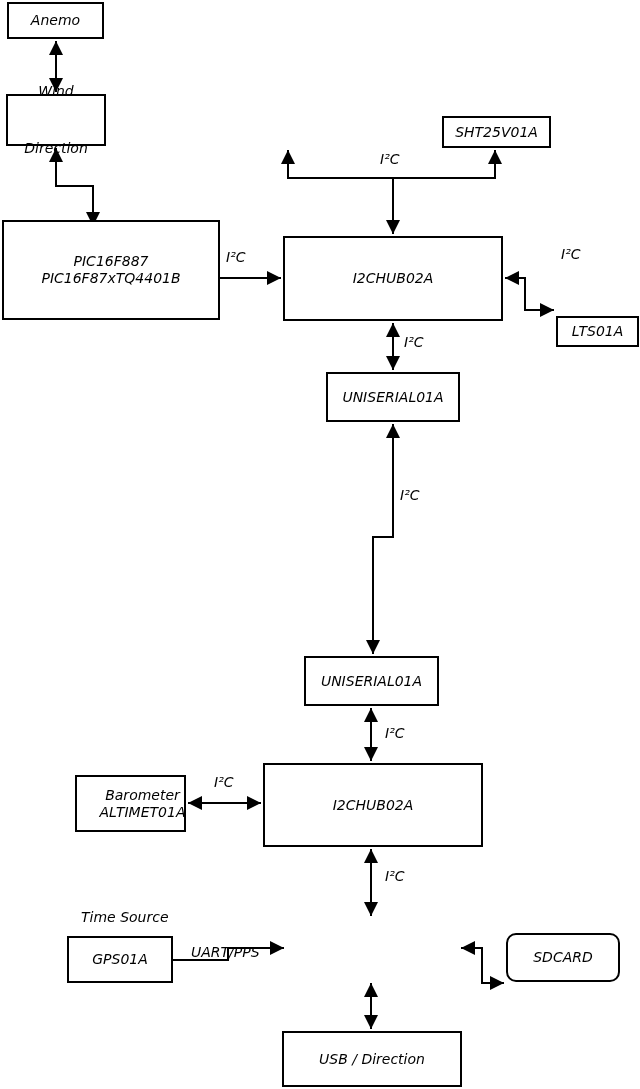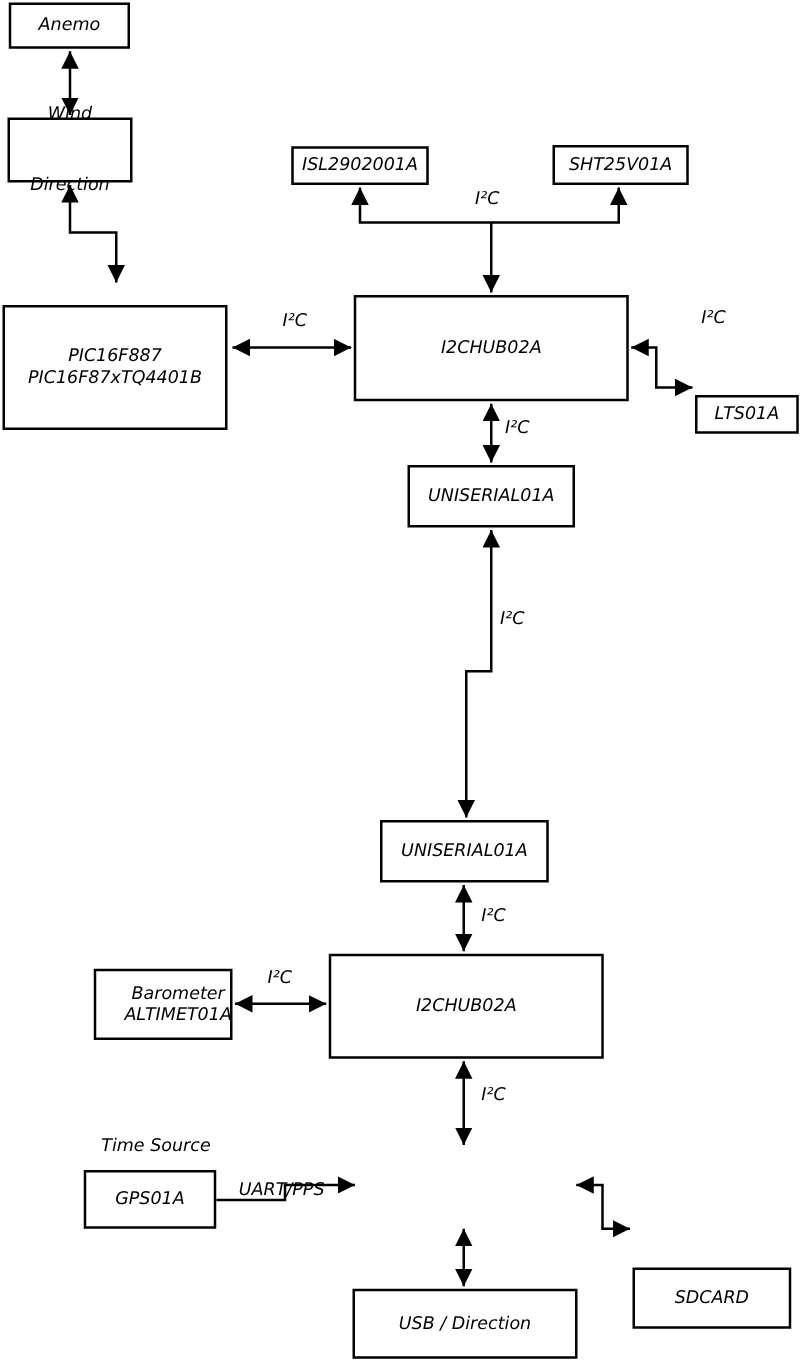--- a/index.html
+++ b/index.html
@@ -46,28 +46,25 @@
 
   <div class="box" style="left:7px; top:2px; width:97px; height:37px;">
     <span>Anemo</span>
   </div>
 
   <div class="box" style="left:6px; top:94px; width:100px; height:52px;gap:40px;">
     <span>Wind</span>
     <span>Direction</span>
   </div>
 
-  <div class="box" style="left:2px; top:244px; width:180px; height:100px;">
+  <div class="box" style="left:2px; top:220px; width:218px; height:100px;">
     <span>PIC16F887</span>
     <span>PIC16F87xTQ4401B</span>
   </div>
 
-  <div class="box" style="left:233px; top:117px; width:110px; height:31px;">
-    <span>ISL2902001A</span>
-  </div>
 
   <div class="box" style="left:442px; top:116px; width:109px; height:32px;">
     <span>SHT25V01A</span>
   </div>
 
   <div class="box" style="left:283px; top:236px; width:220px; height:85px;">
     <span>I2CHUB02A</span>
   </div>
 
   <div class="box" style="left:556px; top:294px; width:83px; height:31px;margin-top:22px;">
@@ -89,21 +86,21 @@
   <div class="box" style="left:75px; top:775px; width:111px; height:57px;padding-left:24px;">
     <span>Barometer</span>
     <span>ALTIMET01A</span>
   </div>
 
   <div class="box" style="left:67px; top:936px; width:106px; height:47px;">
     <span>GPS01A</span>
   </div>
 
 
-  <div class="box" style="left:506px; top:1014px; width:127px; height:49px;">
+  <div class="box" style="left:506px; top:933px; width:114px; height:49px;border-radius:10px;">
     <span>SDCARD</span>
   </div>
 
   <div class="box" style="left:282px; top:1031px; width:180px; height:56px;">
     <span>USB / Direction</span>
   </div>
 
   <span class="lbl" style="left:226px; top:249px;">I²C</span>
   <span class="lbl" style="left:380px; top:151px;">I²C</span>
   <span class="lbl" style="left:561px; top:246px;">I²C</span>

